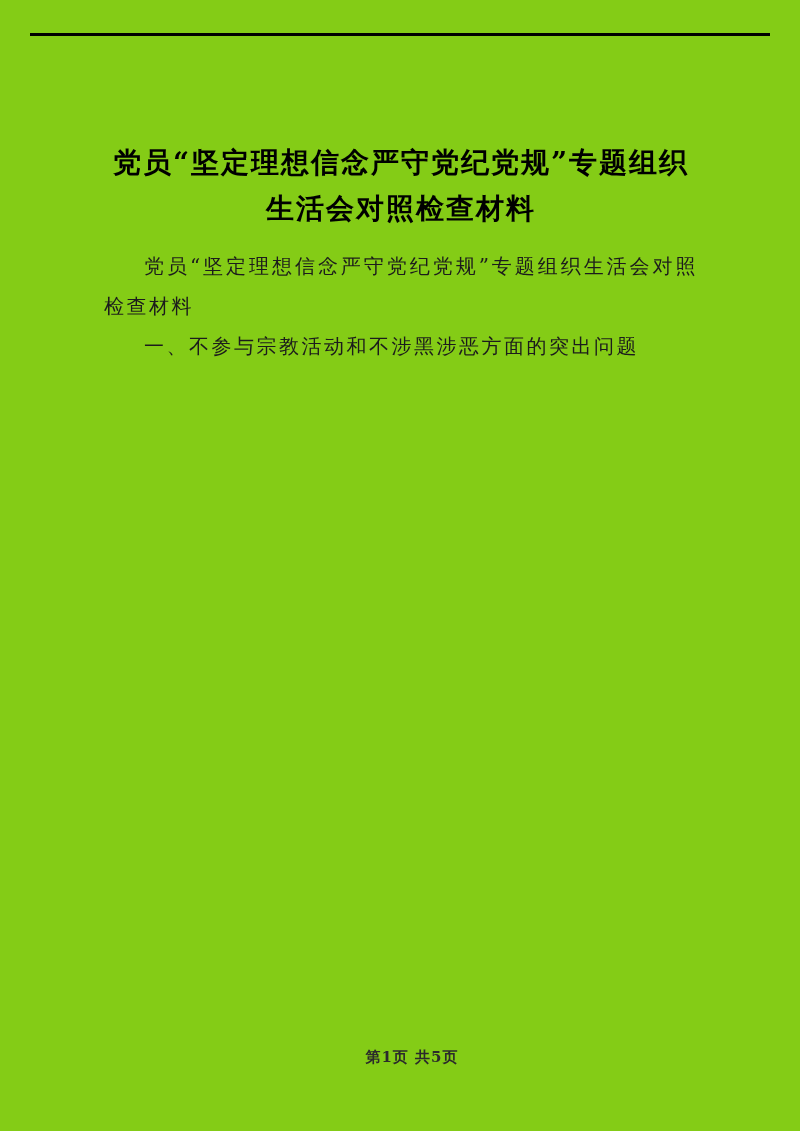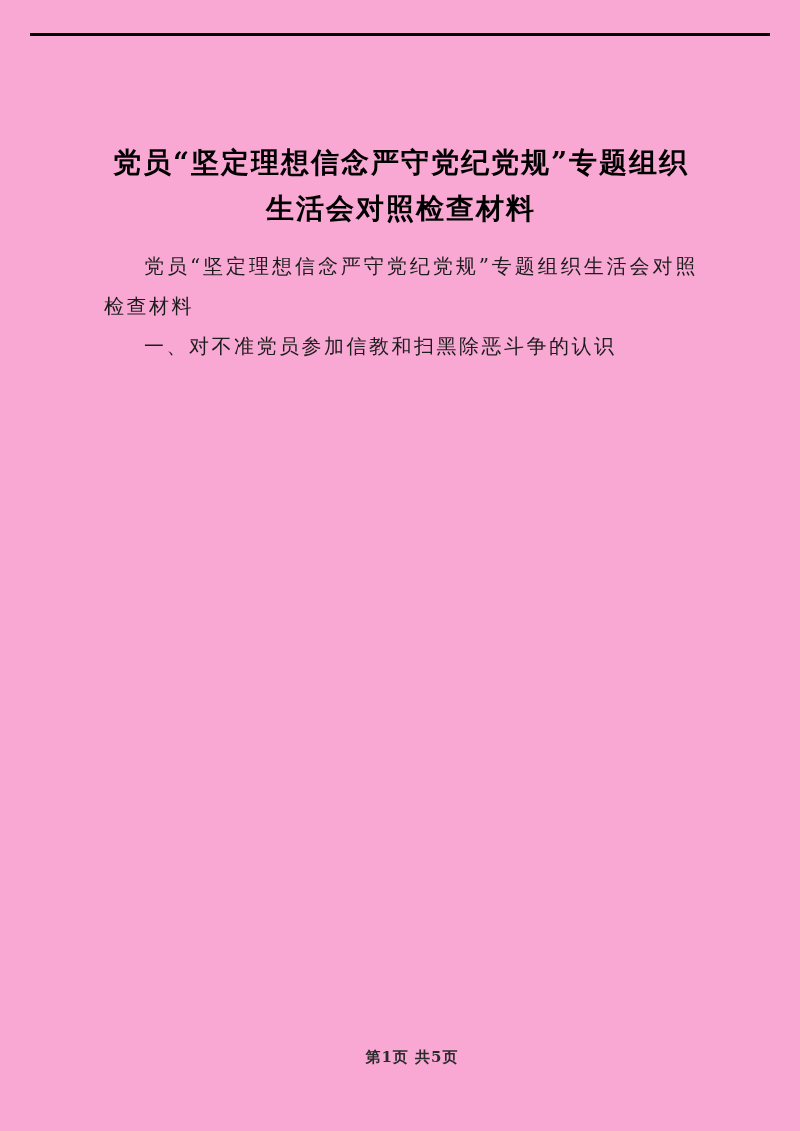--- a/index.html
+++ b/index.html
@@ -11,21 +11,21 @@
     width: 800px;
     height: 1131px;
     position: relative;
     font-family: "DejaVu Serif", serif;
     overflow: hidden;
   }
   .page {
     width: 800px;
     height: 1131px;
     position: relative;
-    background: #f9a8d4;
+    background: #84cc16;
   }
   .top-border {
     position: absolute;
     top: 33px;
     left: 30px;
     width: 740px;
     border-top: 3px solid #000000;
   }
   .content {
     padding: 140px 102px 0 104px;
@@ -66,20 +66,20 @@
 <div class="page">
   <div class="top-border"></div>
 
   <div class="content">
     <h1 class="doc-title">党员“坚定理想信念严守党纪党规”专题组织生活会对照检查材料</h1>
 
     <p class="para">党员“坚定理想信念严守党纪党规”专题组织生活会对照检查材料</p>
 
 
 
-    <p class="para">一、对不准党员参加信教和扫黑除恶斗争的认识</p>
+    <p class="para">一、不参与宗教活动和不涉黑涉恶方面的突出问题</p>
 
   </div>
 
   <div class="footer">
     <span>第1页 共5页</span>
   </div>
 </div>
 
 </body></html>

